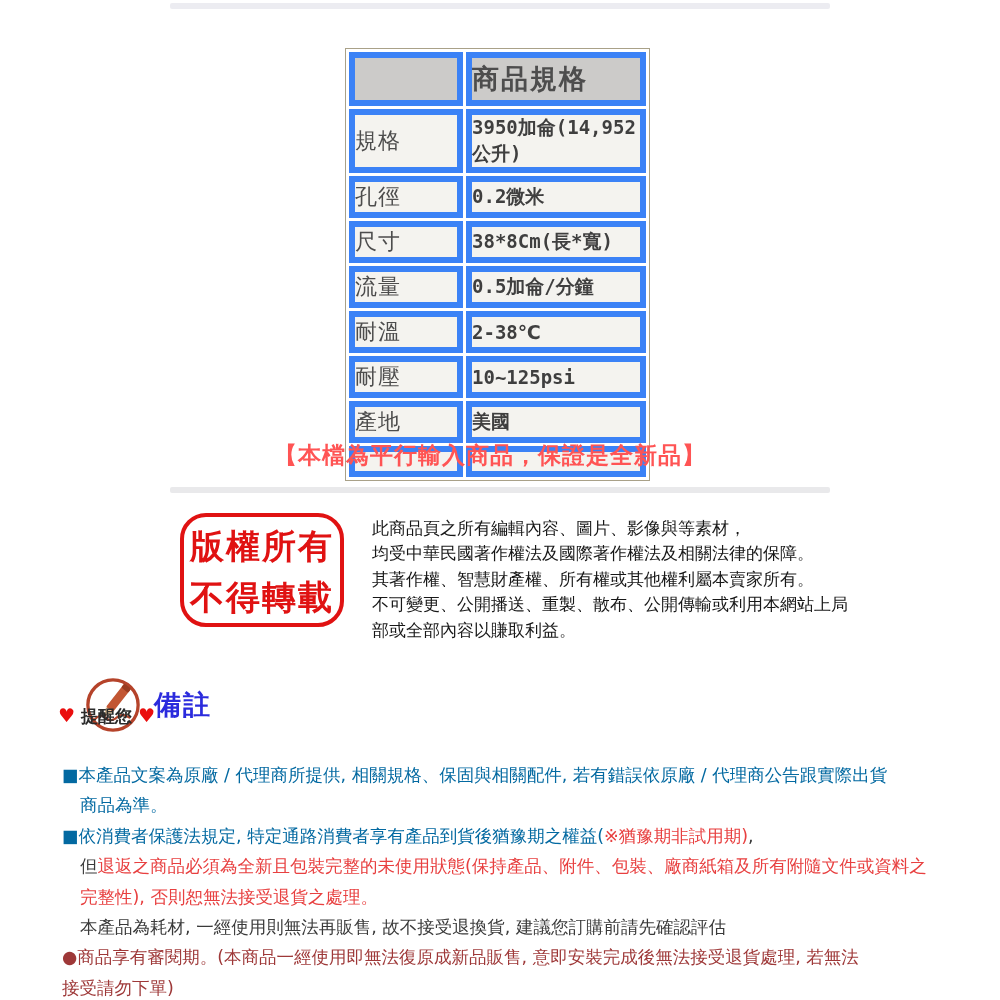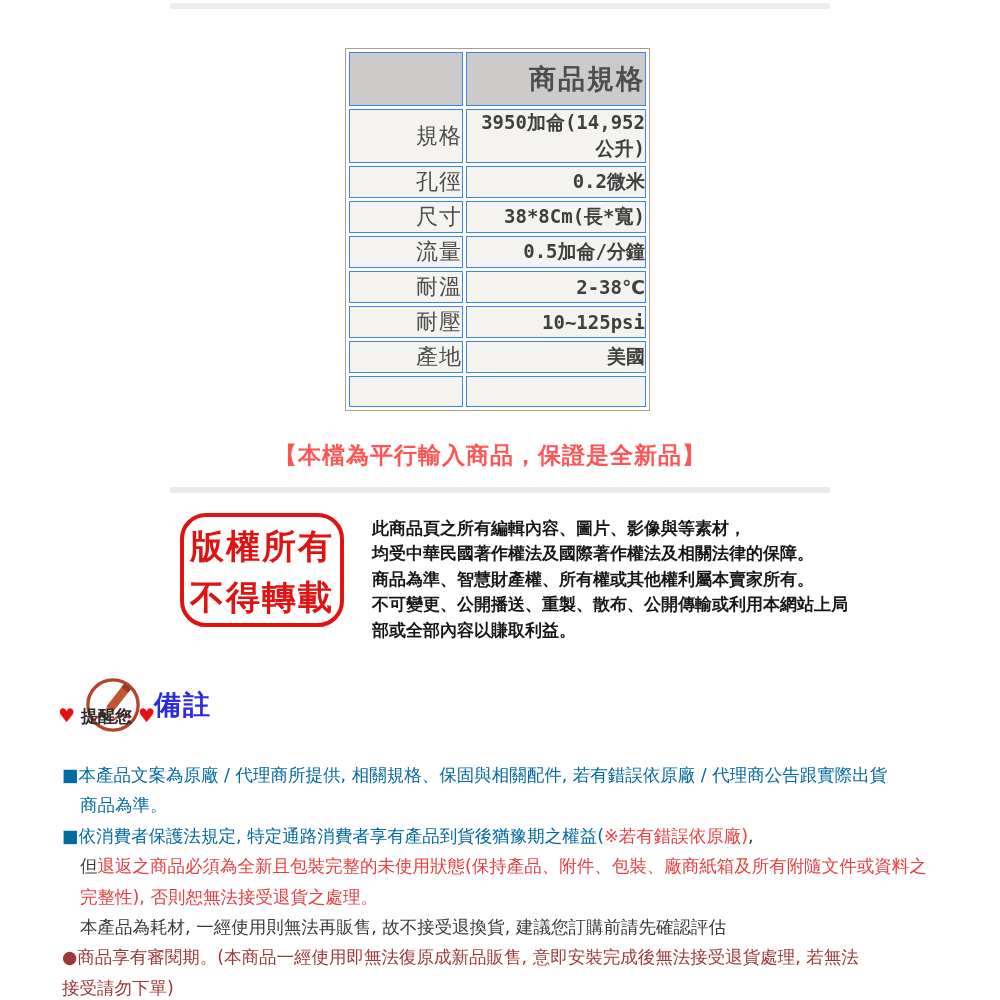--- a/index.html
+++ b/index.html
@@ -22,22 +22,22 @@
   
   table.spec {
     position: absolute;
     left: 345px; top: 48px;
     border-collapse: separate;
     border-spacing: 3px;
     background: #ffffff;
     border: 1px solid #a9a188;
   }
   table.spec th, table.spec td {
-    border: 1px solid #3b82f6;
-    text-align: right;
+    border: 6px solid #3b82f6;
+    text-align: left;
     vertical-align: middle;
   }
   table.spec th {
     background: #cccbc9;
     height: 54px;
     font-size: 27px;
     font-weight: 600;
     color: #4d4d4d;
     letter-spacing: 2px;
   }
@@ -92,21 +92,21 @@
     text-align: center;
     line-height: 51px;
     padding-top: 4px;
     letter-spacing: 2px;
     flex: none;
   }
   .copy-text {
     margin-left: 28px;
     padding-top: 3px;
     font-size: 17px;
-    font-weight: 700;
+    font-weight: 400;
     color: #171717;
     line-height: 25.4px;
     white-space: nowrap;
   }
   
   .notes-header {
     position: absolute;
     left: 84px; top: 676px;
     display: flex;
     align-items: center;
@@ -198,21 +198,21 @@
   <div class="divider"></div>
 
   <div class="copyright">
     <div class="stamp">
       <div>版權所有</div>
       <div>不得轉載</div>
     </div>
     <div class="copy-text">
       <div>此商品頁之所有編輯內容、圖片、影像與等素材，</div>
       <div>均受中華民國著作權法及國際著作權法及相關法律的保障。</div>
-      <div>商品為準、智慧財產權、所有權或其他權利屬本賣家所有。</div>
+      <div>其著作權、智慧財產權、所有權或其他權利屬本賣家所有。</div>
       <div>不可變更、公開播送、重製、散布、公開傳輸或利用本網站上局</div>
       <div>部或全部內容以賺取利益。</div>
     </div>
   </div>
 
   <div class="notes-header">
     <span class="pencil-badge">
       <svg viewBox="0 0 60 60" width="58" height="58">
         <circle cx="30" cy="30" r="26" fill="#ffffff" stroke="#b5432a" stroke-width="3.4"></circle>
         <g transform="rotate(38 30 30)">
@@ -229,21 +229,21 @@
 
   <div class="reminder">
     <span class="heart">♥</span>
     <span>提醒您</span>
     <span class="heart">♥</span>
   </div>
 
   <div class="remarks">
     <div class="b green">■本產品文案為原廠 / 代理商所提供, 相關規格、保固與相關配件, 若有錯誤依原廠 / 代理商公告跟實際出貨</div>
     <div class="c green">商品為準。</div>
-    <div class="b"><span class="green">■依消費者保護法規定, 特定通路消費者享有產品到貨後猶豫期之權益(</span><span class="red">※若有錯誤依原廠)</span><span class="dark">,</span></div>
+    <div class="b"><span class="green">■依消費者保護法規定, 特定通路消費者享有產品到貨後猶豫期之權益(</span><span class="red">※猶豫期非試用期)</span><span class="dark">,</span></div>
     <div class="c"><span class="dark">但</span><span class="red">退返之商品必須為全新且包裝完整的未使用狀態(保持產品、附件、包裝、廠商紙箱及所有附隨文件或資料之</span></div>
     <div class="c red">完整性), 否則恕無法接受退貨之處理。</div>
     <div class="c dark">本產品為耗材, 一經使用則無法再販售, 故不接受退換貨, 建議您訂購前請先確認評估</div>
     <div class="b darkred">●商品享有審閱期。(本商品一經使用即無法復原成新品販售, 意即安裝完成後無法接受退貨處理, 若無法</div>
     <div class="b darkred">接受請勿下單)</div>
   </div>
 
 </div>
 
 </body></html>

